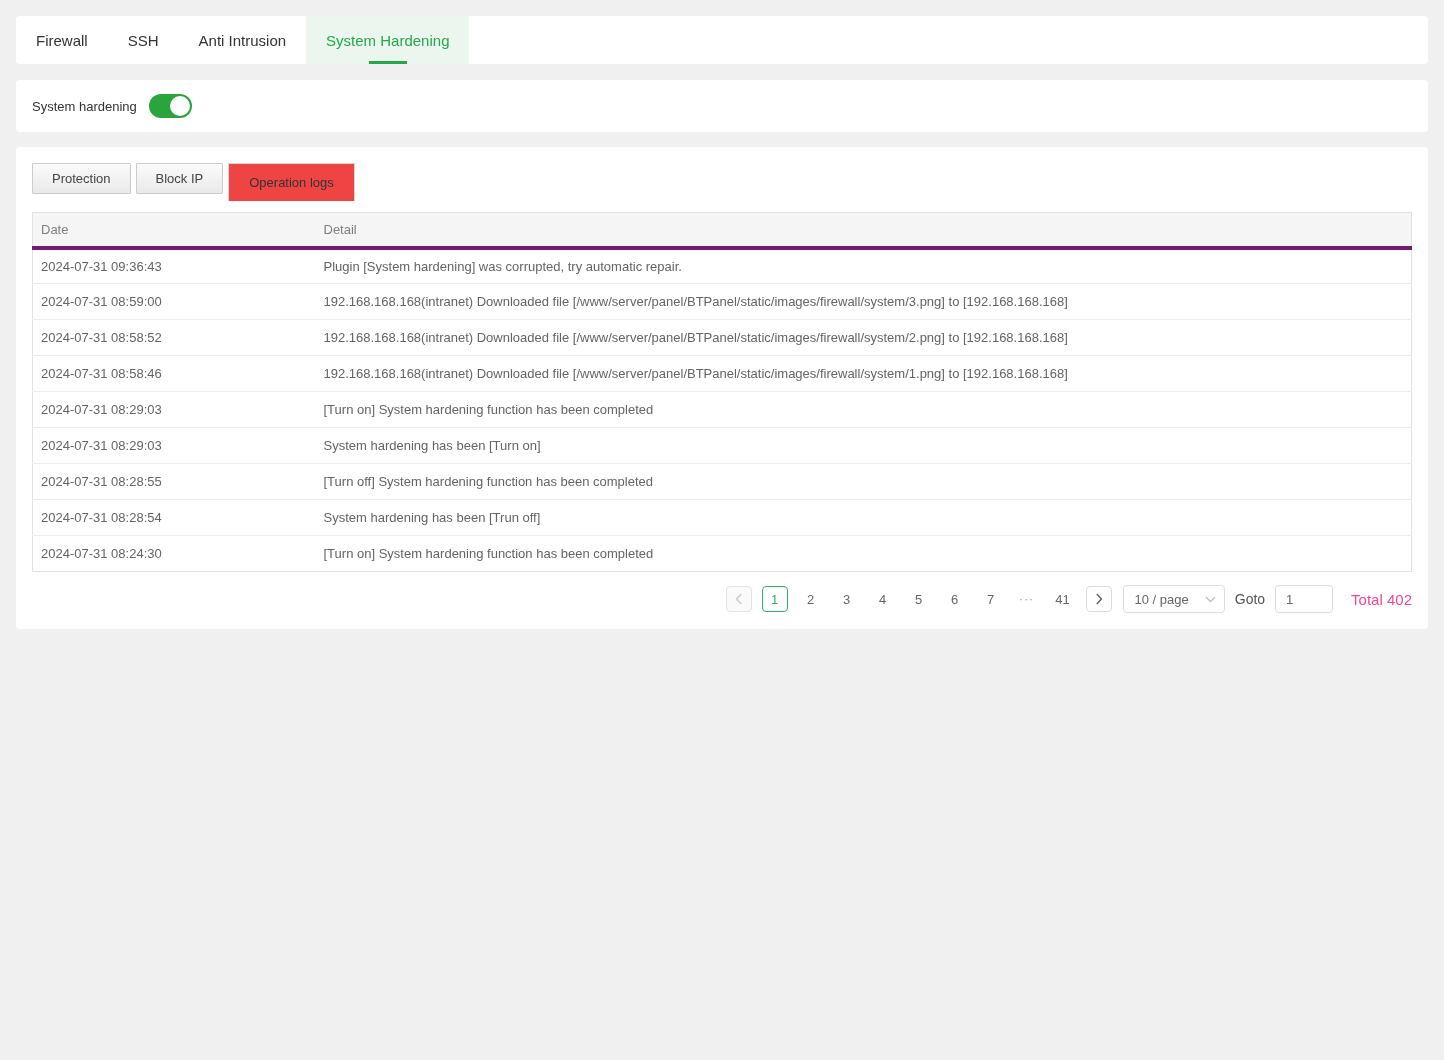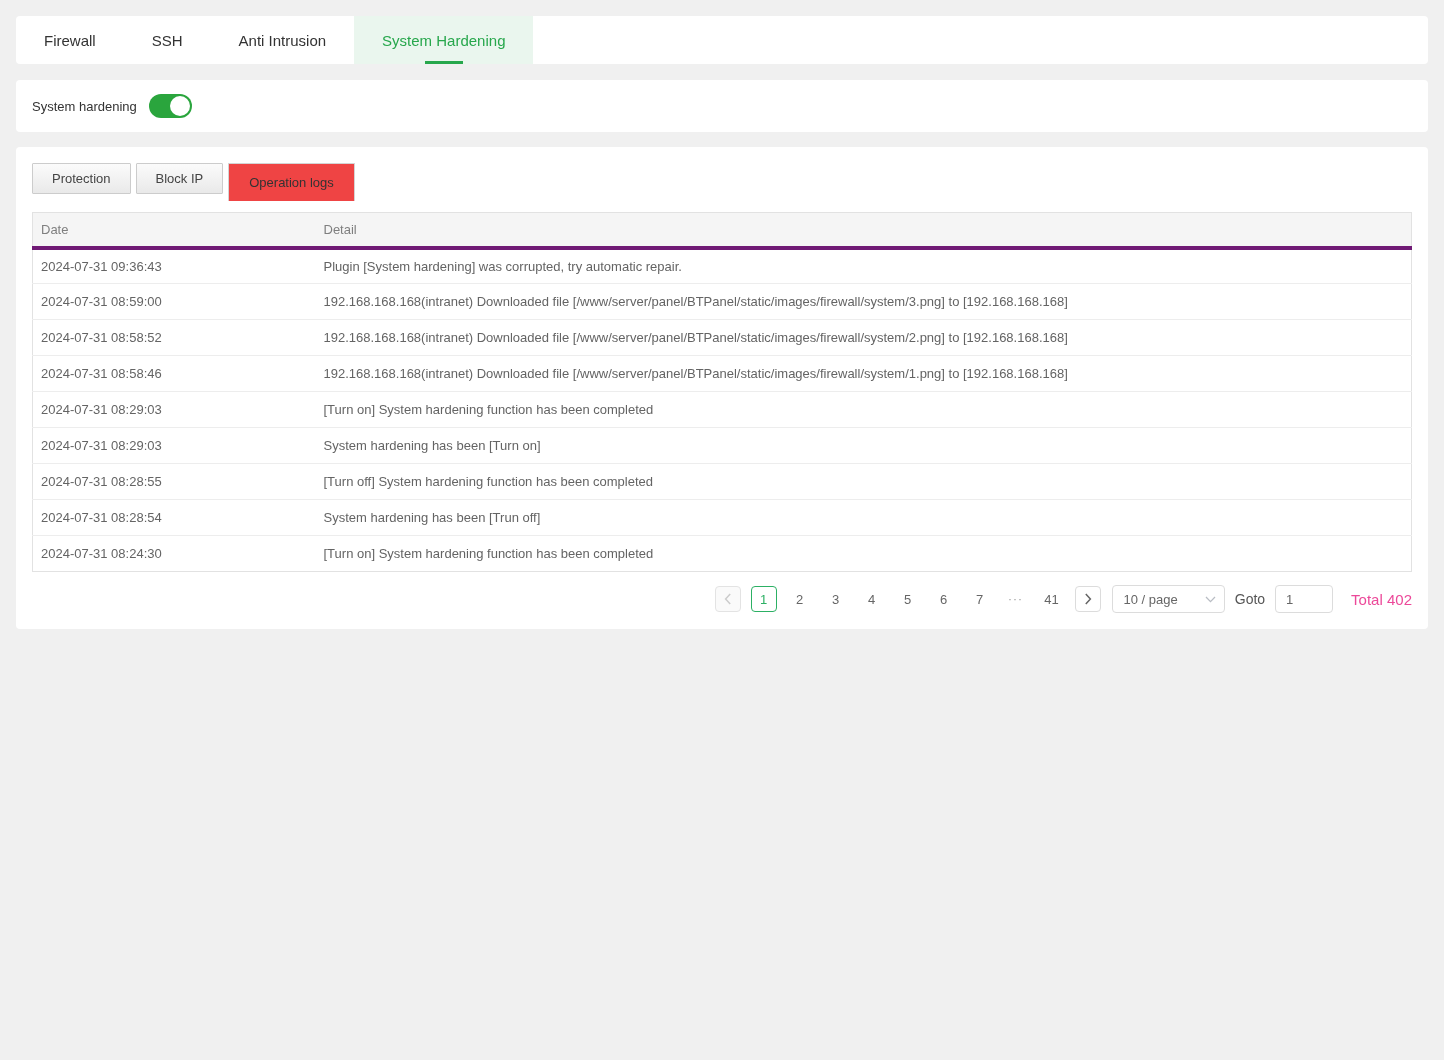--- a/index.html
+++ b/index.html
@@ -9,21 +9,21 @@
     background: #f0f0f0;
     font-family: "Liberation Sans", sans-serif;
   }
   .page { padding-top: 16px; }
   .card { background: #fff; border-radius: 4px; margin: 0 16px 15px; }
 
   
   .tabbar { height: 48px; display: flex; overflow: hidden; margin-bottom: 16px; }
   .tab {
     display: flex; align-items: center;
-    padding: 0 28px; font-size: 15px; color: #333; cursor: pointer;
+    padding: 0 20px; font-size: 15px; color: #333; cursor: pointer;
     white-space: nowrap;
   }
   .tab.active { background: #eaf6ee; color: #27a74c; position: relative; }
   .tab.active::after {
     content: ""; position: absolute; left: 50%; bottom: 0;
     transform: translateX(-50%);
     width: 38px; height: 3px; background: #27a74c;
   }
 
   
@@ -88,21 +88,21 @@
     min-width: 26px; height: 26px; display: flex; align-items: center;
     justify-content: center; margin: 0 5px; cursor: pointer; border-radius: 4px;
   }
   .pg-num.active { border: 1px solid #2cb064; color: #2cb064; }
   .pg-ellipsis {
     min-width: 26px; margin: 0 5px; text-align: center;
     color: #9a9a9a; cursor: pointer; letter-spacing: 1px; font-size: 12px;
   }
   .pg-select {
     height: 28px; border: 1px solid #dcdcdc; border-radius: 4px;
-    display: flex; align-items: center; gap: 27px;
+    display: flex; align-items: center; gap: 16px;
     padding: 0 8px 0 11px; margin: 0 8px 0 6px;
     color: #666; cursor: pointer; background: #fff; white-space: nowrap;
   }
   .pg-select .caret { color: #b9bdc4; display: flex; }
   .goto-label { margin: 0 10px 0 2px; color: #555; font-size: 14px; }
   .goto-input {
     width: 58px; height: 28px; border: 1px solid #dcdcdc; border-radius: 4px;
     padding: 0 10px; font-size: 13px; color: #666; outline: none;
     font-family: inherit; background: #fff;
   }

